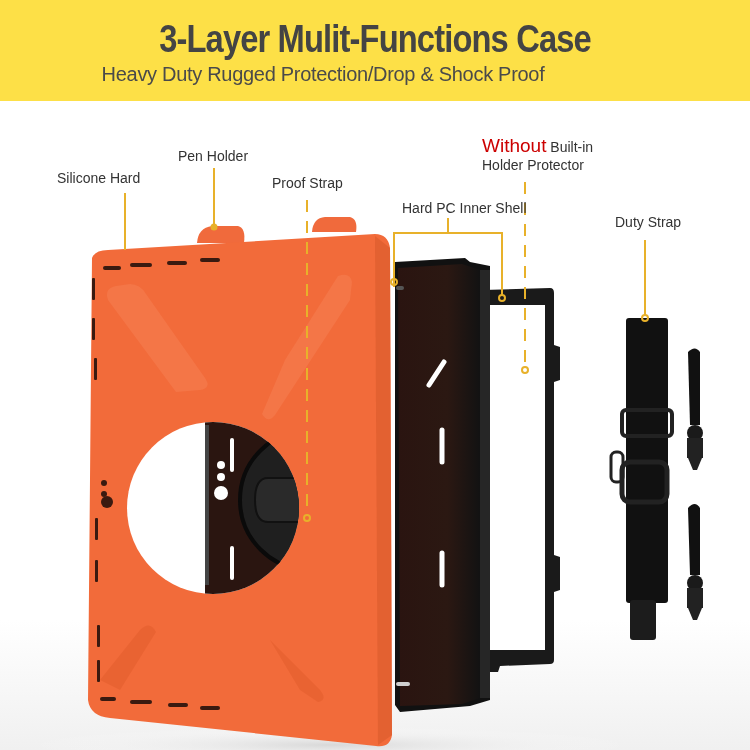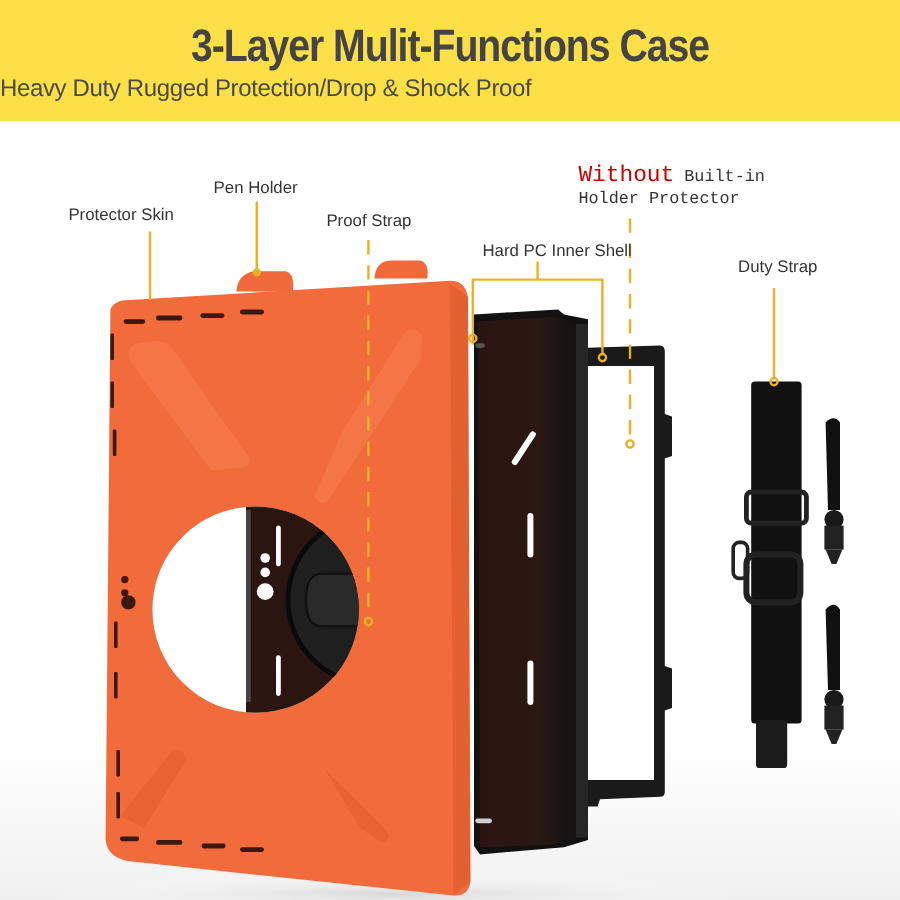--- a/index.html
+++ b/index.html
@@ -1,19 +1,19 @@
 <!DOCTYPE html>
 <html><head>
   <meta charset="utf-8">
   <style>
     html, body { margin:0; padding:0; }
     body { width:750px; height:750px; position:relative; overflow:hidden; background:#ffffff; font-family:"Liberation Sans", sans-serif; }
     .banner { position:absolute; left:0; top:0; width:750px; height:101px; background:#fde047; }
     .title { position:absolute; left:0; width:750px; top:18px; text-align:center; font-family:"Liberation Sans", sans-serif; font-weight:bold; font-size:38px; color:#444444; letter-spacing:-1px; transform:scaleX(0.86); transform-origin:center; }
-    .subtitle { position:absolute; left:0; width:646px; top:63px; text-align:left; font-size:20px; color:#4a4a4a; letter-spacing:-0.3px; }
+    .subtitle { position:absolute; left:0; width:646px; top:63px; text-align:center; font-size:20px; color:#4a4a4a; letter-spacing:-0.3px; }
     .callout { position:absolute; font-size:14px; color:#333333; white-space:nowrap; }
     .callout .red { color:#cc0000; font-size:19px; font-weight:normal; }
     .bg-fade { position:absolute; left:0; top:101px; width:750px; height:649px; background:linear-gradient(#ffffff 0%, #ffffff 80%, #f0f0f0 100%); }
     svg.art { position:absolute; left:0; top:0; }
   </style>
 </head>
 <body>
 
 <div class="bg-fade"></div>
 
@@ -133,22 +133,22 @@
     <line x1="448" y1="218" x2="448" y2="233"></line>
     <circle cx="394" cy="282" r="3"></circle>
     <circle cx="502" cy="298" r="3"></circle>
     <line x1="525" y1="182" x2="525" y2="365" stroke-dasharray="12 9"></line>
     <circle cx="525" cy="370" r="3"></circle>
     <line x1="645" y1="240" x2="645" y2="316"></line>
     <circle cx="645" cy="318" r="3"></circle>
   </g>
 </svg>
 
-<div class="callout" style="left:57px; top:170px;">Protector Skin</div>
+<div class="callout" style="left:57px; top:170px;">Silicone Hard</div>
 <div class="callout" style="left:178px; top:148px;">Pen Holder</div>
 <div class="callout" style="left:272px; top:175px;">Proof Strap</div>
 <div class="callout" style="left:378px; top:200px;margin-left:24px;">Hard PC Inner Shell</div>
-<div class="callout" style="left:482px; top:137px; line-height:18px;font-family:Liberation Mono, monospace;">
+<div class="callout" style="left:482px; top:137px; line-height:18px;">
   <span class="red">Without</span>
   <span>Built-in</span><br>
   <span>Holder Protector</span>
 </div>
 <div class="callout" style="left:615px; top:214px;">Duty Strap</div>
 
 </body></html>

